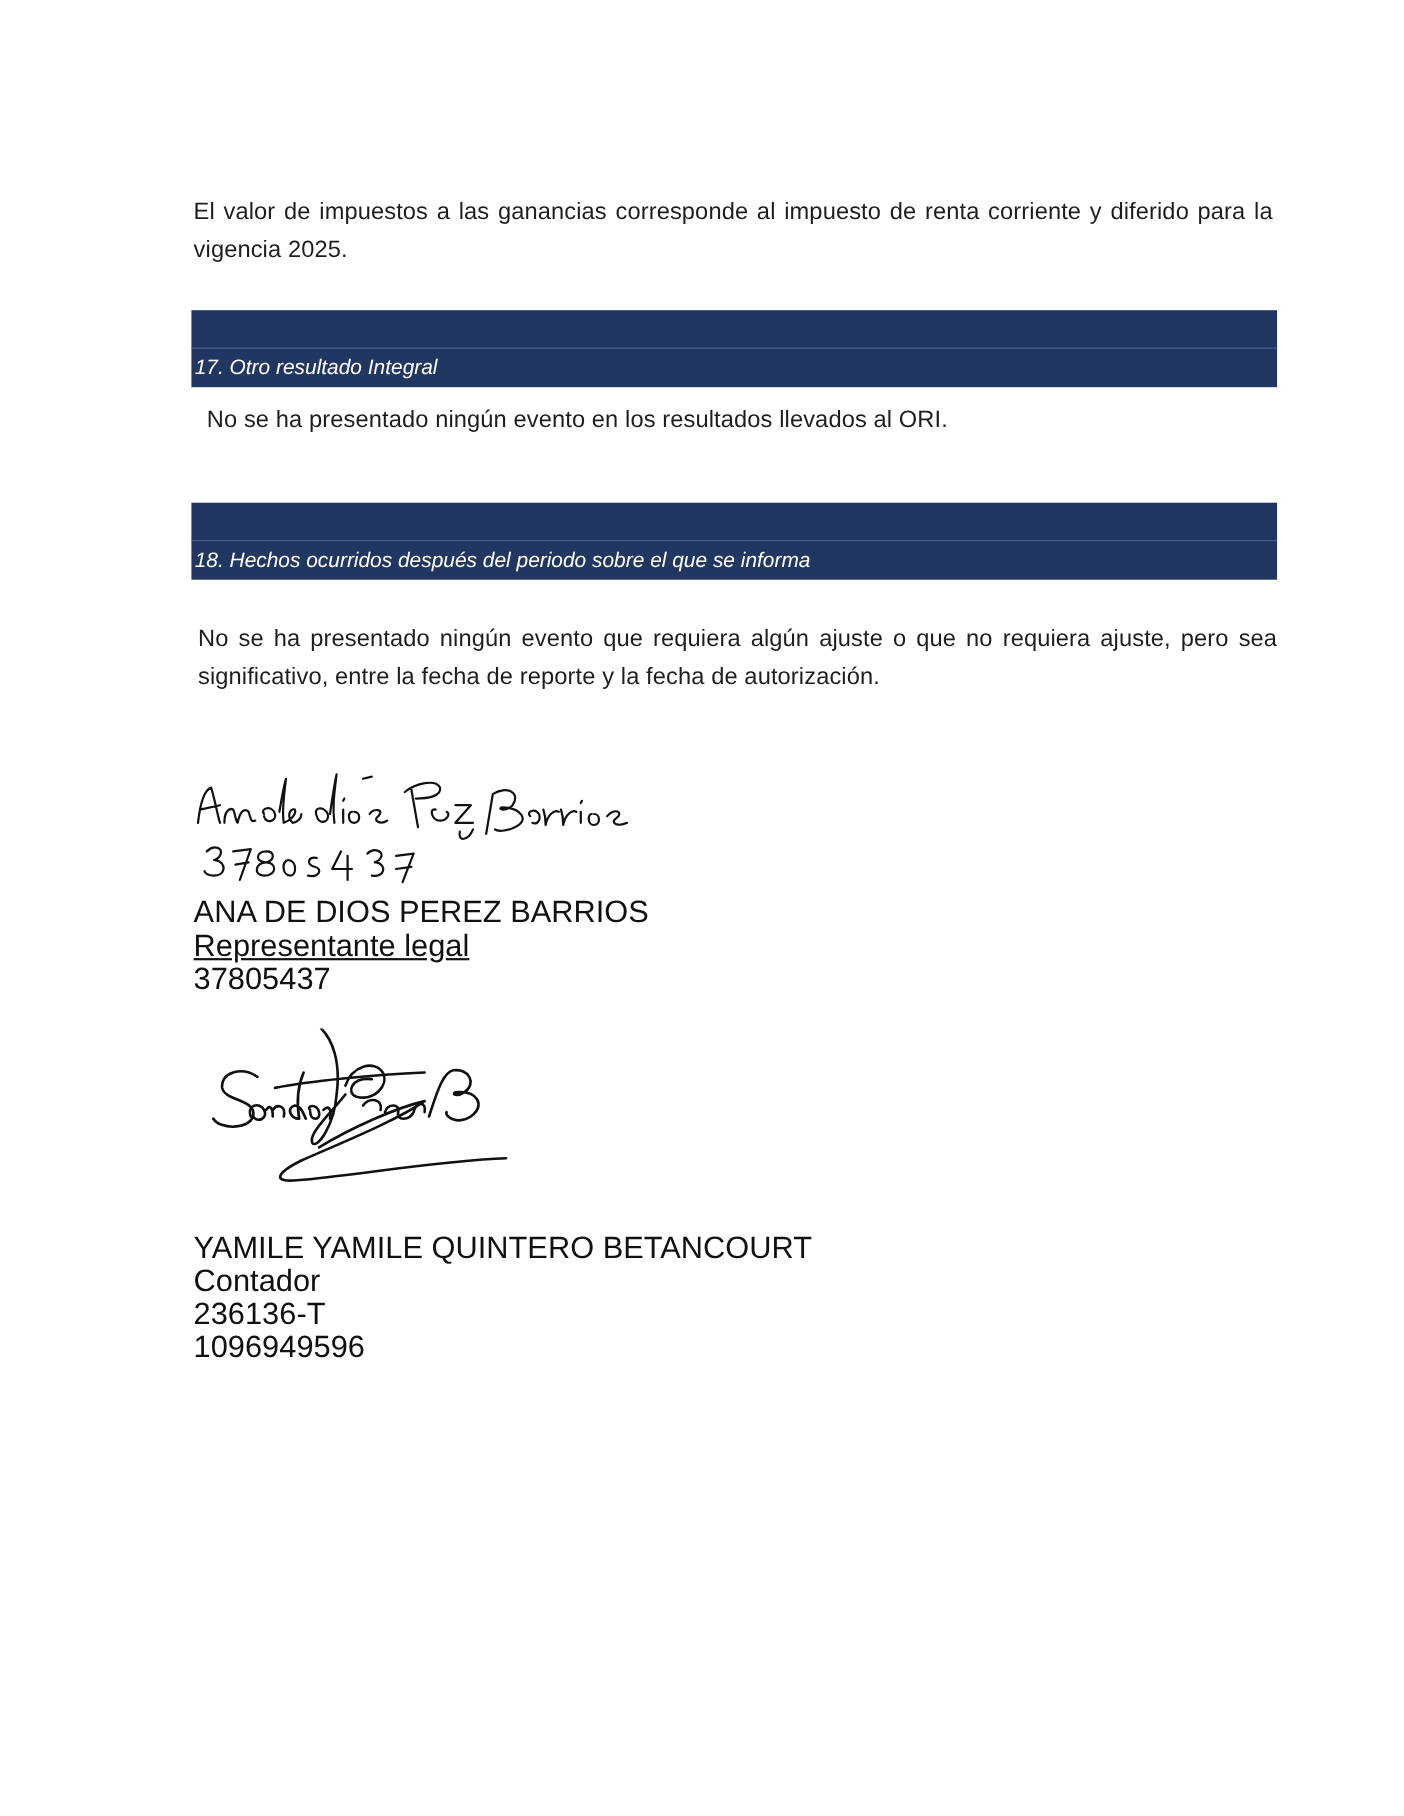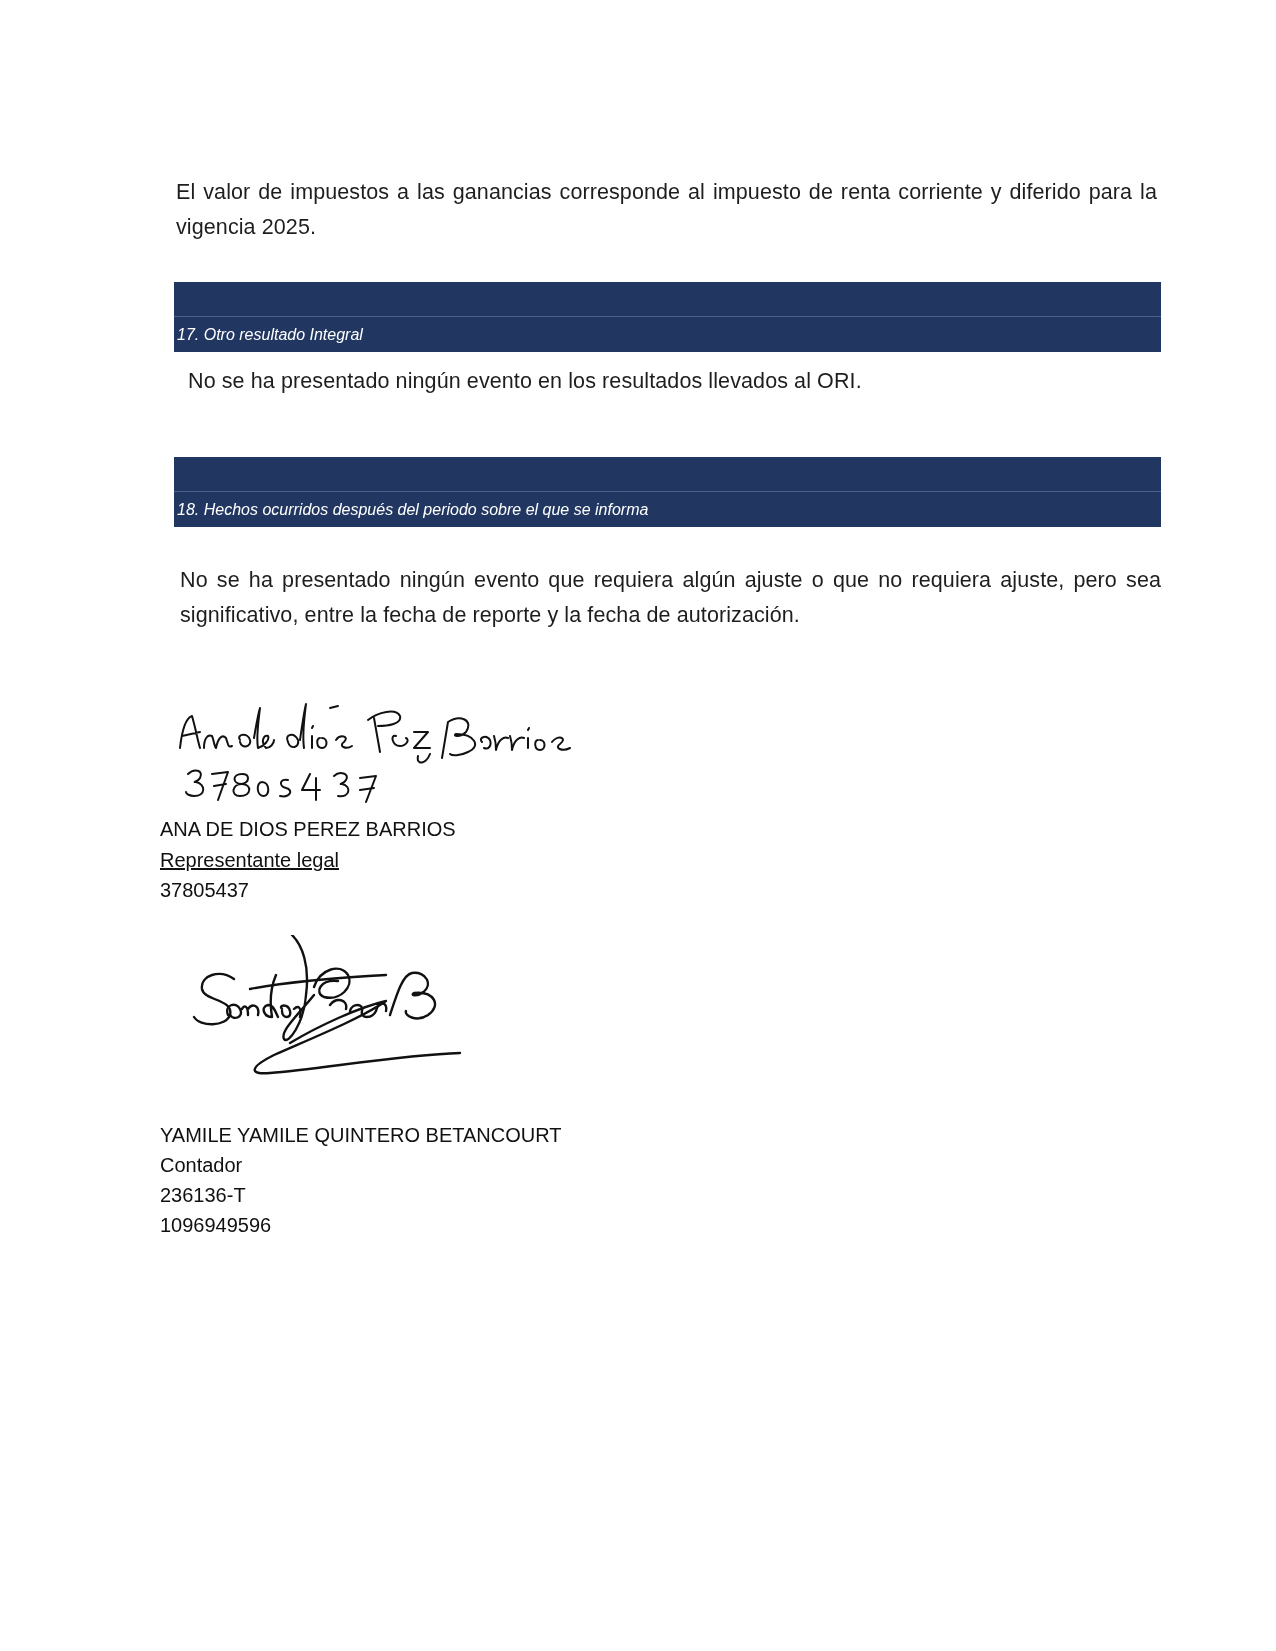--- a/index.html
+++ b/index.html
@@ -4,22 +4,22 @@
 <style>
   html, body { margin: 0; padding: 0; background: #ffffff; }
   body { width: 1276px; height: 1651px; position: relative; overflow: hidden;
          font-family: "Liberation Sans", "DejaVu Sans", sans-serif; color: #1a1a1a; }
   .page { position: absolute; left: 0; top: 0; width: 1276px; height: 1651px; background: #fff; }
   .para { position: absolute; left: 176px; width: 981px; font-size: 21.5px; line-height: 34.5px;
           text-align: justify; letter-spacing: 0.1px; color: #1e1e1e; }
   .bar { position: absolute; left: 174px; width: 987px; height: 70px; background: #213761; }
   .bar .divider { position: absolute; left: 0; right: 0; top: 34px; height: 1px; background: #4a6290; }
   .bar .title { position: absolute; left: 3px; top: 36px; height: 18px; line-height: 34px;
-                color: #ffffff; font-style: italic; font-size: 16px; white-space: nowrap; }
-  .line { position: absolute; left: 160px; font-size: 20px; line-height: 30px; color: #111; white-space: nowrap; }
+                color: #ffffff; font-style: italic; font-size: 19px; white-space: nowrap; }
+  .line { position: absolute; left: 176px; font-size: 28px; line-height: 30px; color: #111; white-space: nowrap; }
   .sig { position: absolute; }
   .sig svg { display: block; }
 </style>
 </head>
 <body>
 
 <div class="page">
 
   <p class="para" style="top:175px; margin:0;">El valor de impuestos a las ganancias corresponde al impuesto de renta corriente y diferido para la vigencia 2025.</p>
 

